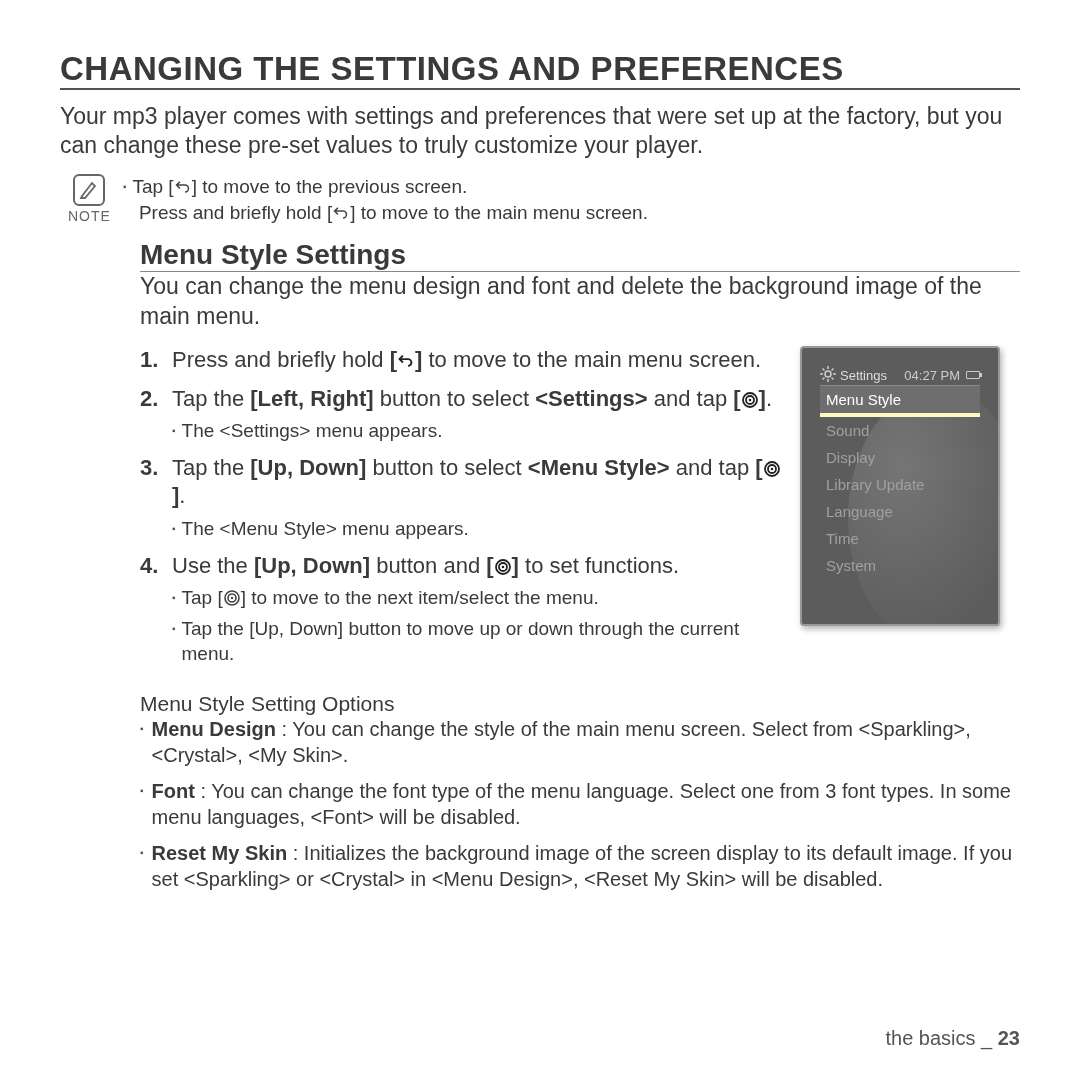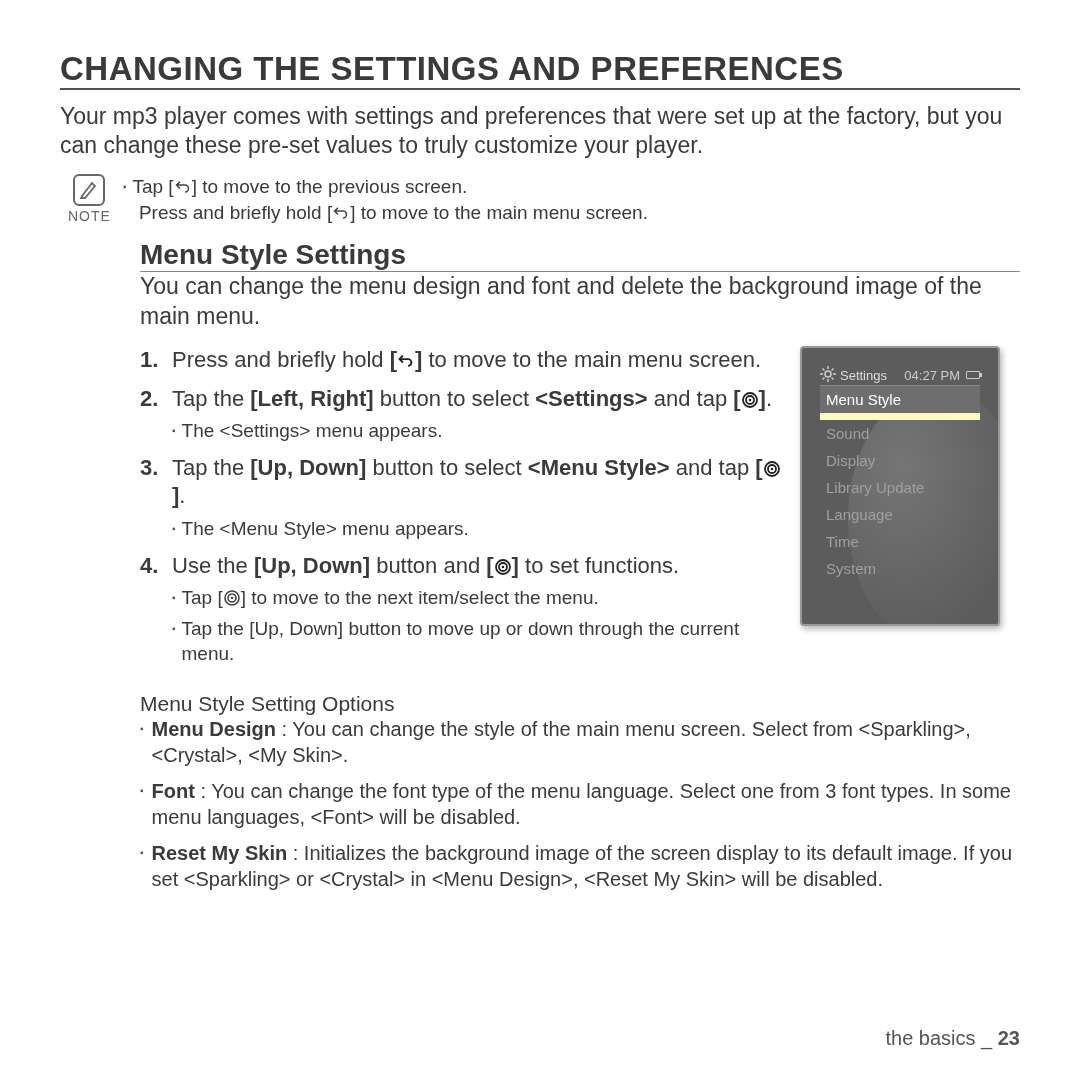--- a/index.html
+++ b/index.html
@@ -57,21 +57,21 @@
   .device::before {
     content:""; position:absolute; right:-30px; top:40px; width:180px; height:260px;
     background: radial-gradient(ellipse at 30% 30%, rgba(120,120,120,0.9), rgba(80,80,80,0) 70%);
     border-radius: 50%;
   }
   .dev-head { display:flex; align-items:center; gap:4px; color:#ddd; font-size:13px; position:relative; z-index:2;}
   .dev-time { margin-left:auto; font-size:13px; color:#ccc; }
   .dev-batt { width:14px; height:8px; border:1px solid #ccc; border-radius:1px; margin-left:2px; position:relative;}
   .dev-batt::after{content:"";position:absolute;right:-3px;top:1px;width:2px;height:4px;background:#ccc;}
   .dev-item { color:#a0a0a0; font-size:15px; padding:5px 6px; position:relative; z-index:2;}
-  .dev-item.sel { background:#6e6e6e; color:#fff; border-top:1px solid #888; border-bottom:7px solid #fef9c3;}
+  .dev-item.sel { background:#6e6e6e; color:#fff; border-top:1px solid #888; border-bottom:4px solid #fef9c3;}
   .options-h { font-size: 21px; font-weight: normal; margin-left: 80px; margin-top: 16px; }
   .options { list-style:none; margin-left: 80px; font-size: 20px; line-height:1.3;}
   .options li { display:flex; gap:8px; margin-bottom:10px;}
   .options .sq { line-height: 26px; font-size:10px;}
   .footer { position:absolute; bottom:30px; right:60px; font-size:20px; color:#555;}
   .footer .pg { font-weight:bold; }
   .b { font-weight: bold; }
 </style>
 </head>
 <body>

